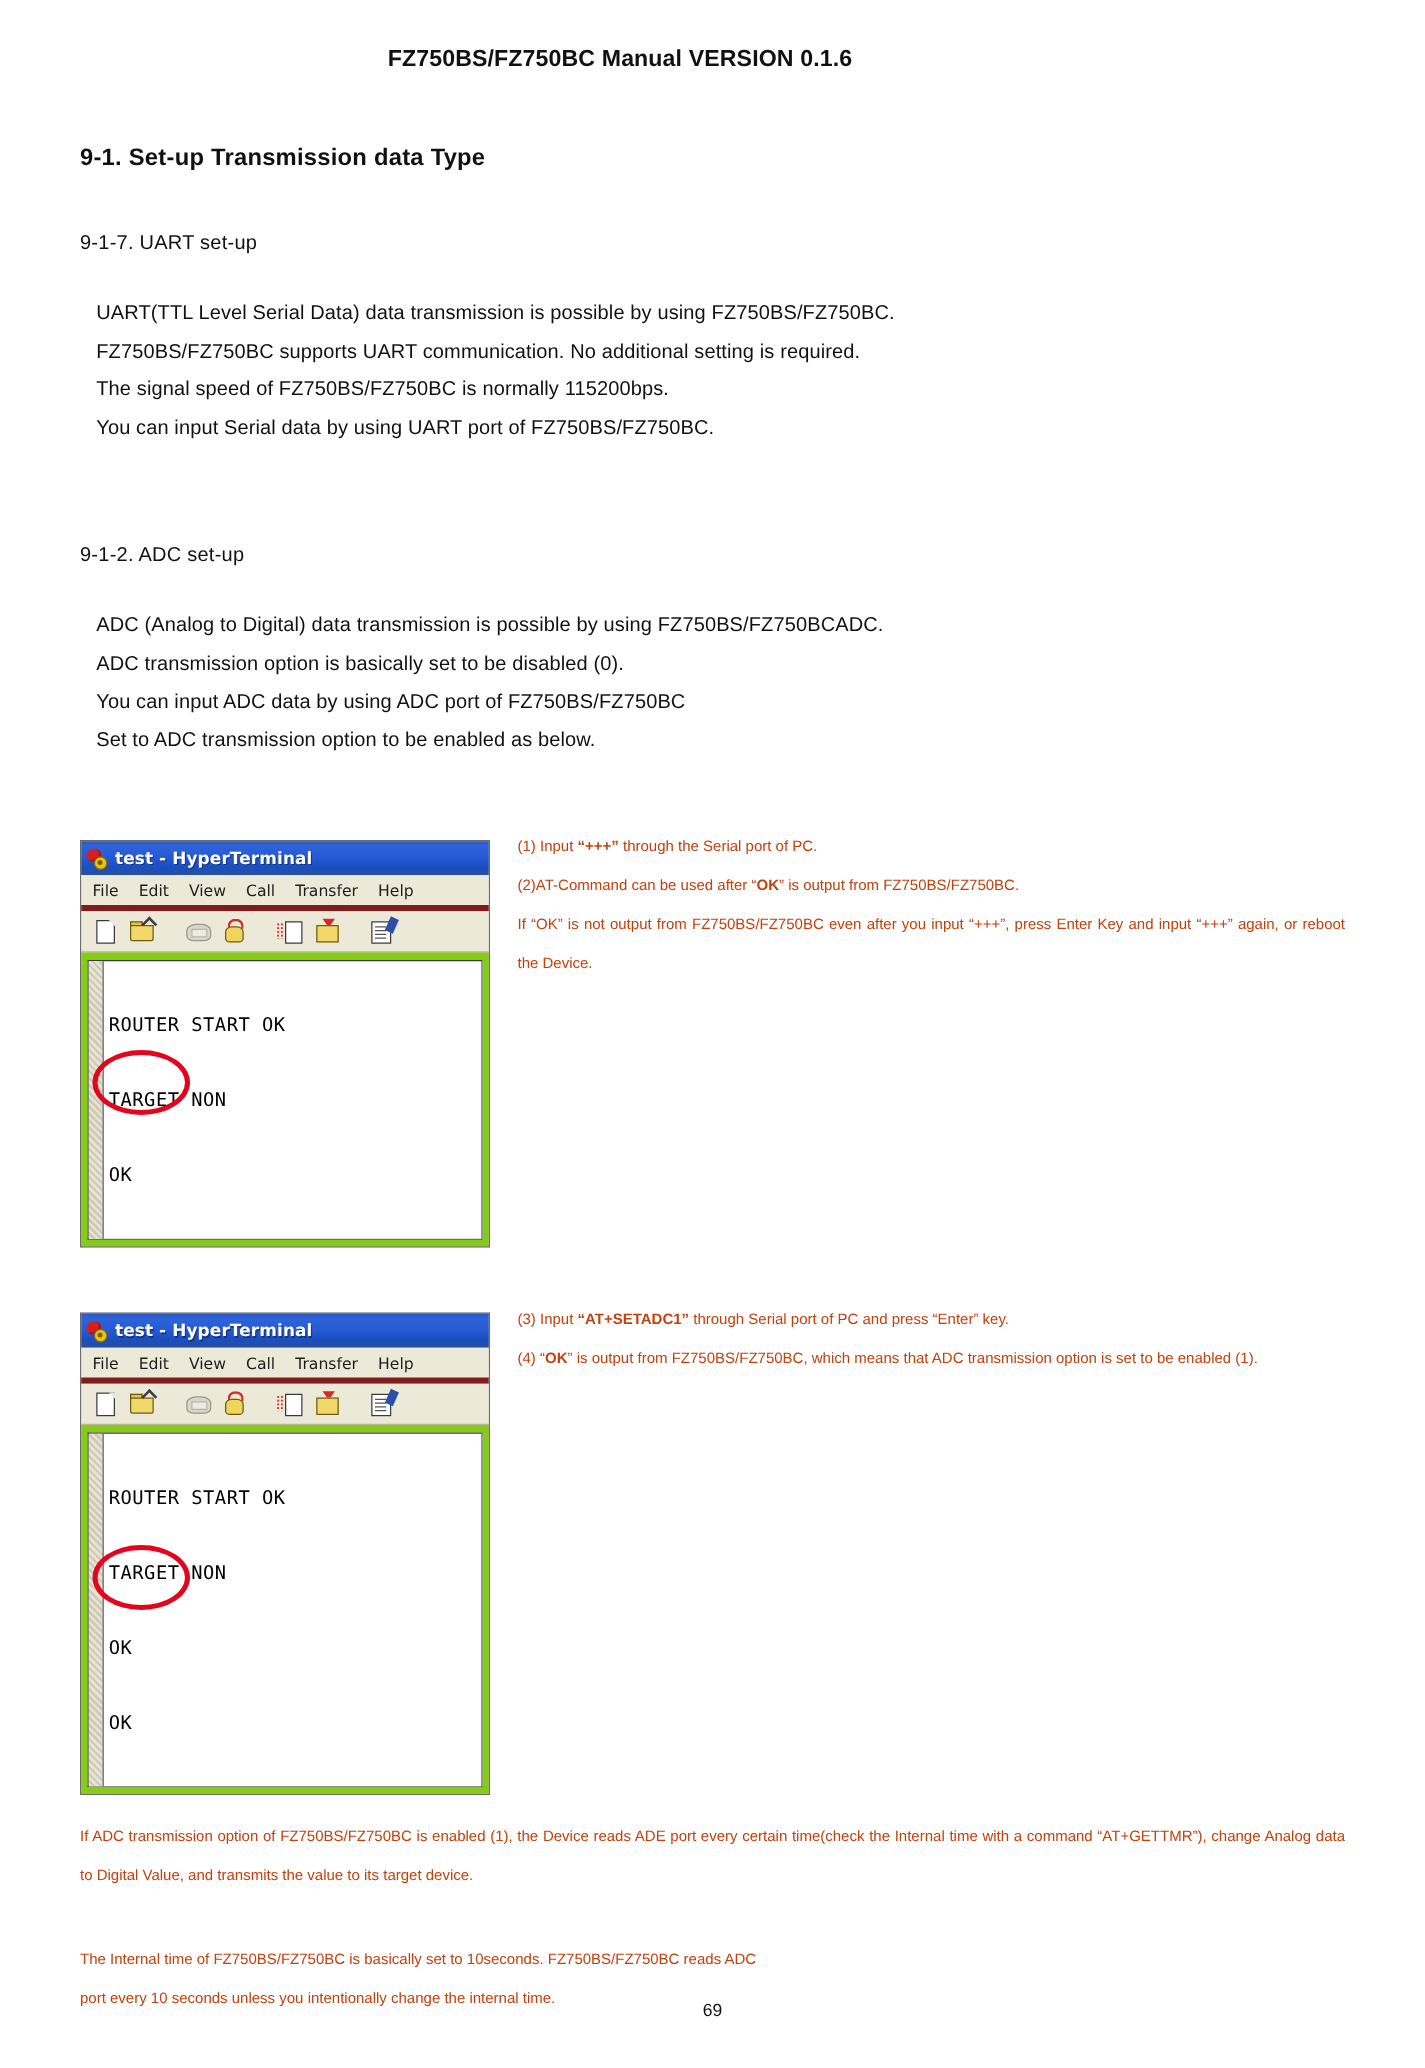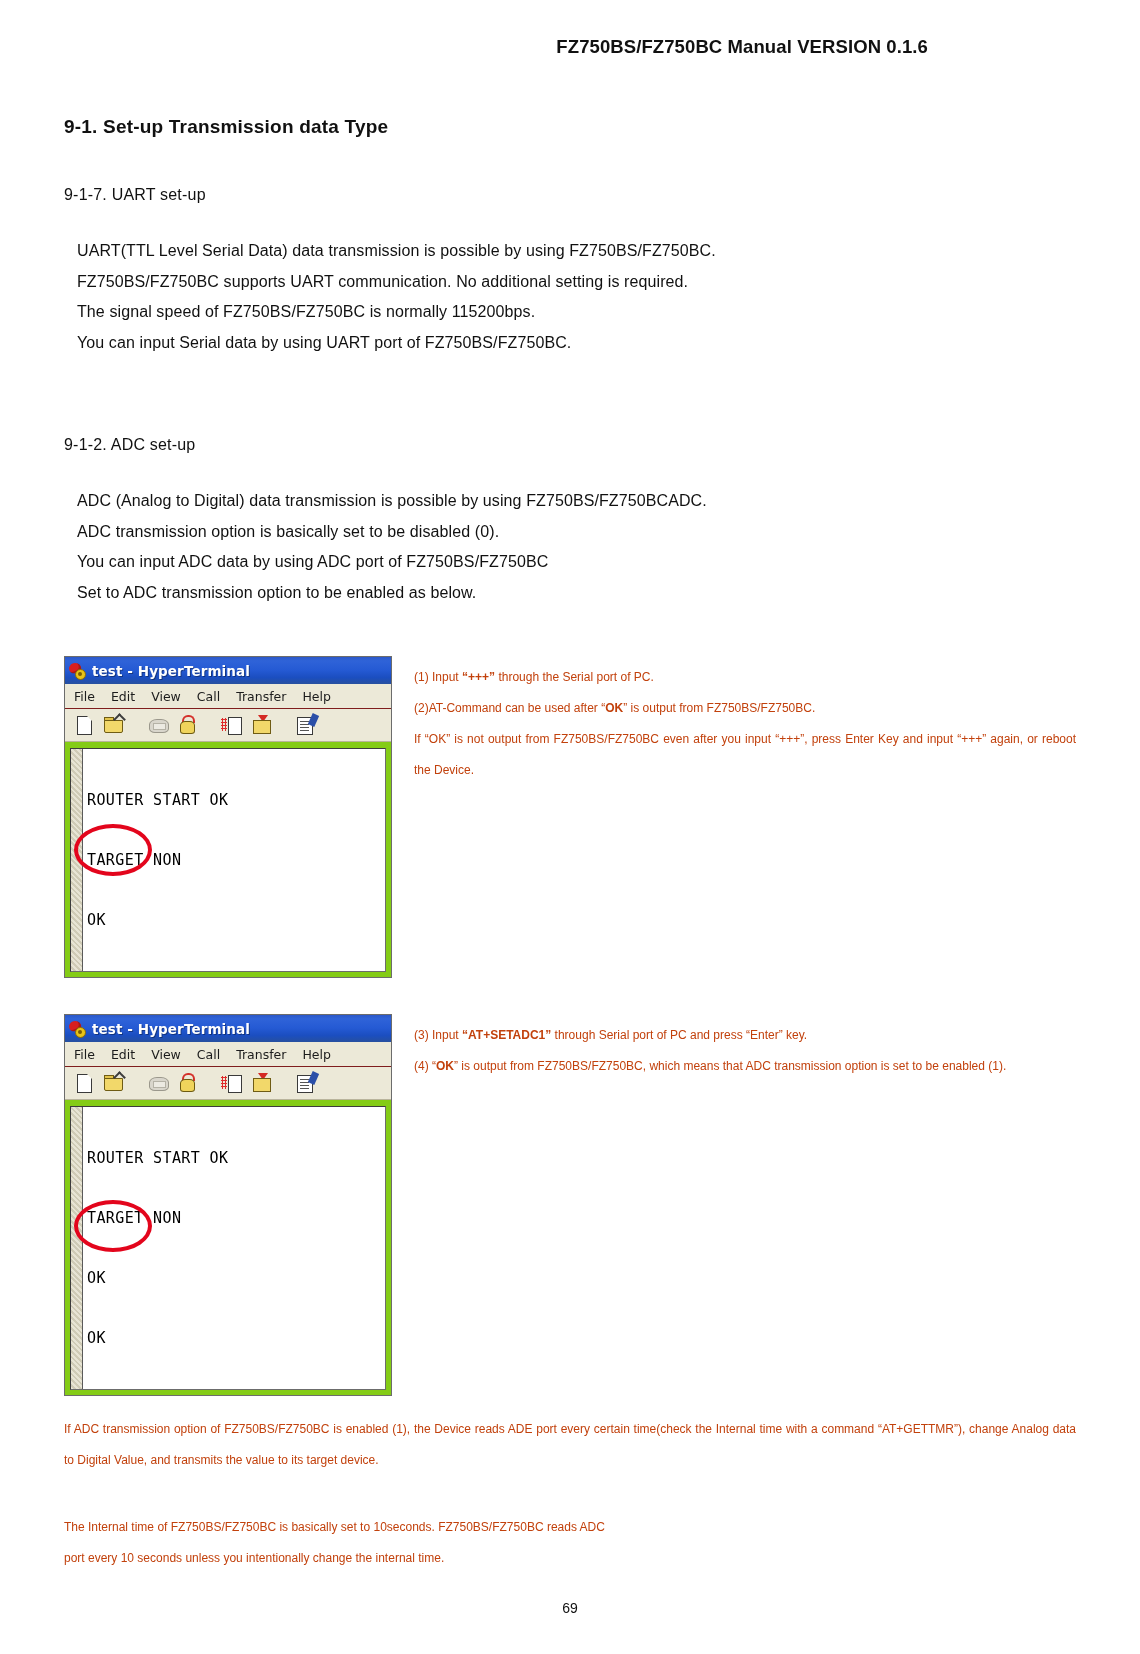--- a/index.html
+++ b/index.html
@@ -19,21 +19,21 @@
     position: relative;
     width: 1140px;
     height: 1654px;
     box-sizing: border-box;
     padding: 0 64px;
   }
 
   
   .doc-header {
     padding-top: 36px;
-    text-align: right;
+    text-align: center;
     padding-right: 148px;
     font-size: 18.5px;
     font-weight: bold;
     letter-spacing: 0.1px;
     color: #111;
   }
 
   
   .h-section {
     margin-top: 58px;
@@ -78,20 +78,21 @@
     display: flex;
     align-items: flex-start;
     gap: 22px;
   }
   .fig-row.row-1 { margin-top: 48px; }
   .fig-row.row-2 { margin-top: 36px; }
 
   .fig-col {
     flex: 0 0 auto;
     position: relative;
+    margin-top: 16px;
   }
   .txt-col {
     flex: 1 1 auto;
     padding-top: 6px;
   }
   .txt-col .para-just {
     margin: 0;
   }
 
   
@@ -148,21 +149,21 @@
     font-size: 13.5px;
     font-weight: bold;
     letter-spacing: 0.1px;
     text-shadow: 1px 1px 0 rgba(0,0,0,.35);
     white-space: nowrap;
   }
 
   .ht-menubar {
     height: 24px;
     background: #ece9d8;
-    border-bottom: 1px solid #7f1d1d;
+    border-bottom: 5px solid #7f1d1d;
     display: flex;
     align-items: center;
     padding-left: 9px;
     gap: 16px;
   }
   .ht-menu-item {
     font-size: 12.5px;
     color: #1c1c1c;
     white-space: nowrap;
   }

